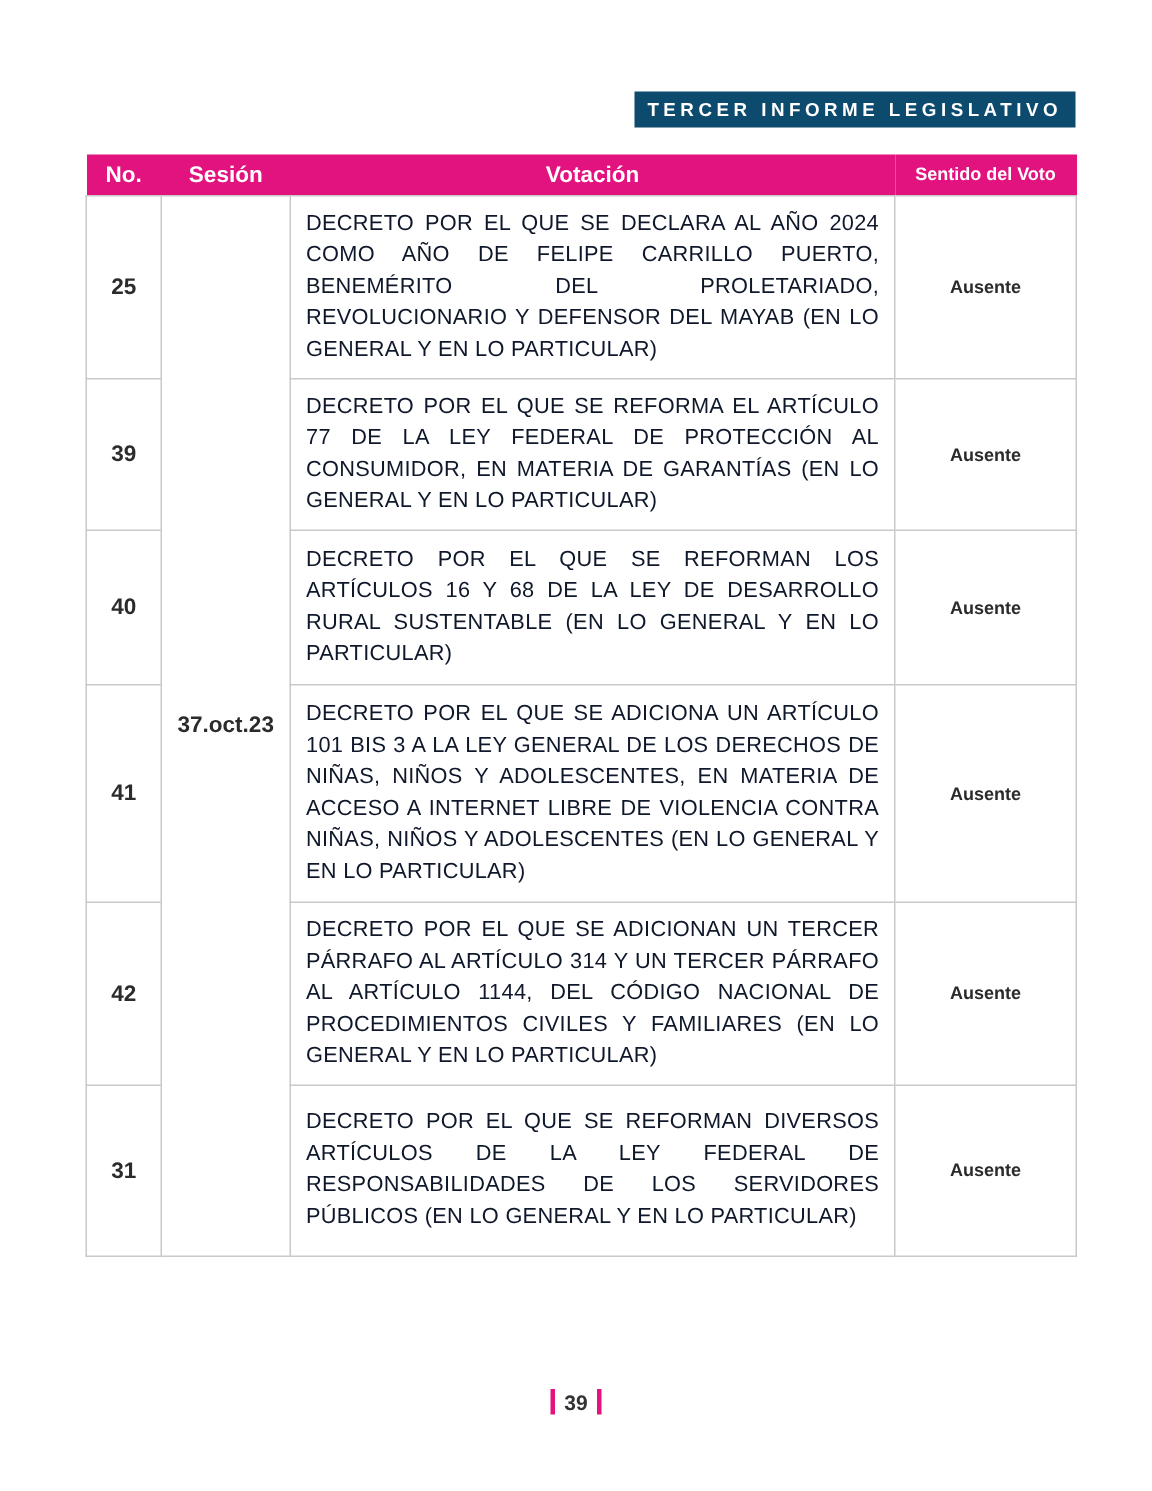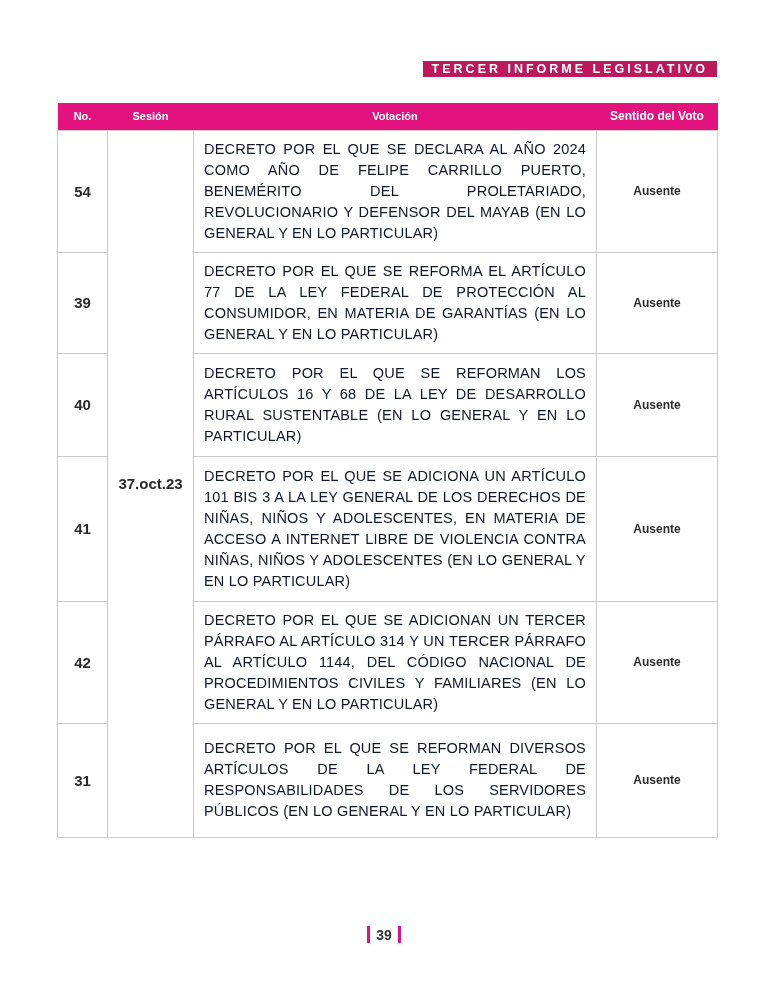--- a/index.html
+++ b/index.html
@@ -15,22 +15,22 @@
     position: absolute;
     inset: 0;
     background: #ffffff;
   }
 
   
   .banner {
     position: absolute;
     top: 61px;
     right: 51px;
-    height: 16px;
-    background: #be185d;
+    height: 24px;
+    background: #0c4a6e;
     color: #ffffff;
     display: flex;
     align-items: center;
     padding: 0 9px;
     font-weight: bold;
     font-size: 12.5px;
     letter-spacing: 3px;
     white-space: nowrap;
   }
 
@@ -44,21 +44,21 @@
     table-layout: fixed;
   }
   thead th {
     background: #E2137F;
     color: #ffffff;
     font-weight: bold;
     height: 27px;
     text-align: center;
     vertical-align: middle;
     border: none;
-    font-size: 11px;
+    font-size: 15px;
   }
   thead th.th-sentido { font-size: 12px; }
 
   tbody td {
     border: 1px solid #c9c9c9;
     vertical-align: middle;
     background: #ffffff;
   }
   td.td-no {
     text-align: center;
@@ -133,21 +133,21 @@
     <thead>
       <tr>
         <th class="th-no">No.</th>
         <th class="th-sesion">Sesión</th>
         <th class="th-votacion">Votación</th>
         <th class="th-sentido">Sentido del Voto</th>
       </tr>
     </thead>
     <tbody>
         <tr>
-      <td class="td-no">54</td>
+      <td class="td-no">25</td>
       <td class="td-sesion" rowspan="6">37.oct.23</td>
       <td class="td-votacion">DECRETO POR EL QUE SE DECLARA AL AÑO 2024 COMO AÑO DE FELIPE CARRILLO PUERTO, BENEMÉRITO DEL PROLETARIADO, REVOLUCIONARIO Y DEFENSOR DEL MAYAB (EN LO GENERAL Y EN LO PARTICULAR)</td>
       <td class="td-sentido">Ausente</td>
     </tr>
         <tr>
       <td class="td-no">39</td>
 
       <td class="td-votacion">DECRETO POR EL QUE SE REFORMA EL ARTÍCULO 77 DE LA LEY FEDERAL DE PROTECCIÓN AL CONSUMIDOR, EN MATERIA DE GARANTÍAS (EN LO GENERAL Y EN LO PARTICULAR)</td>
       <td class="td-sentido">Ausente</td>
     </tr>

